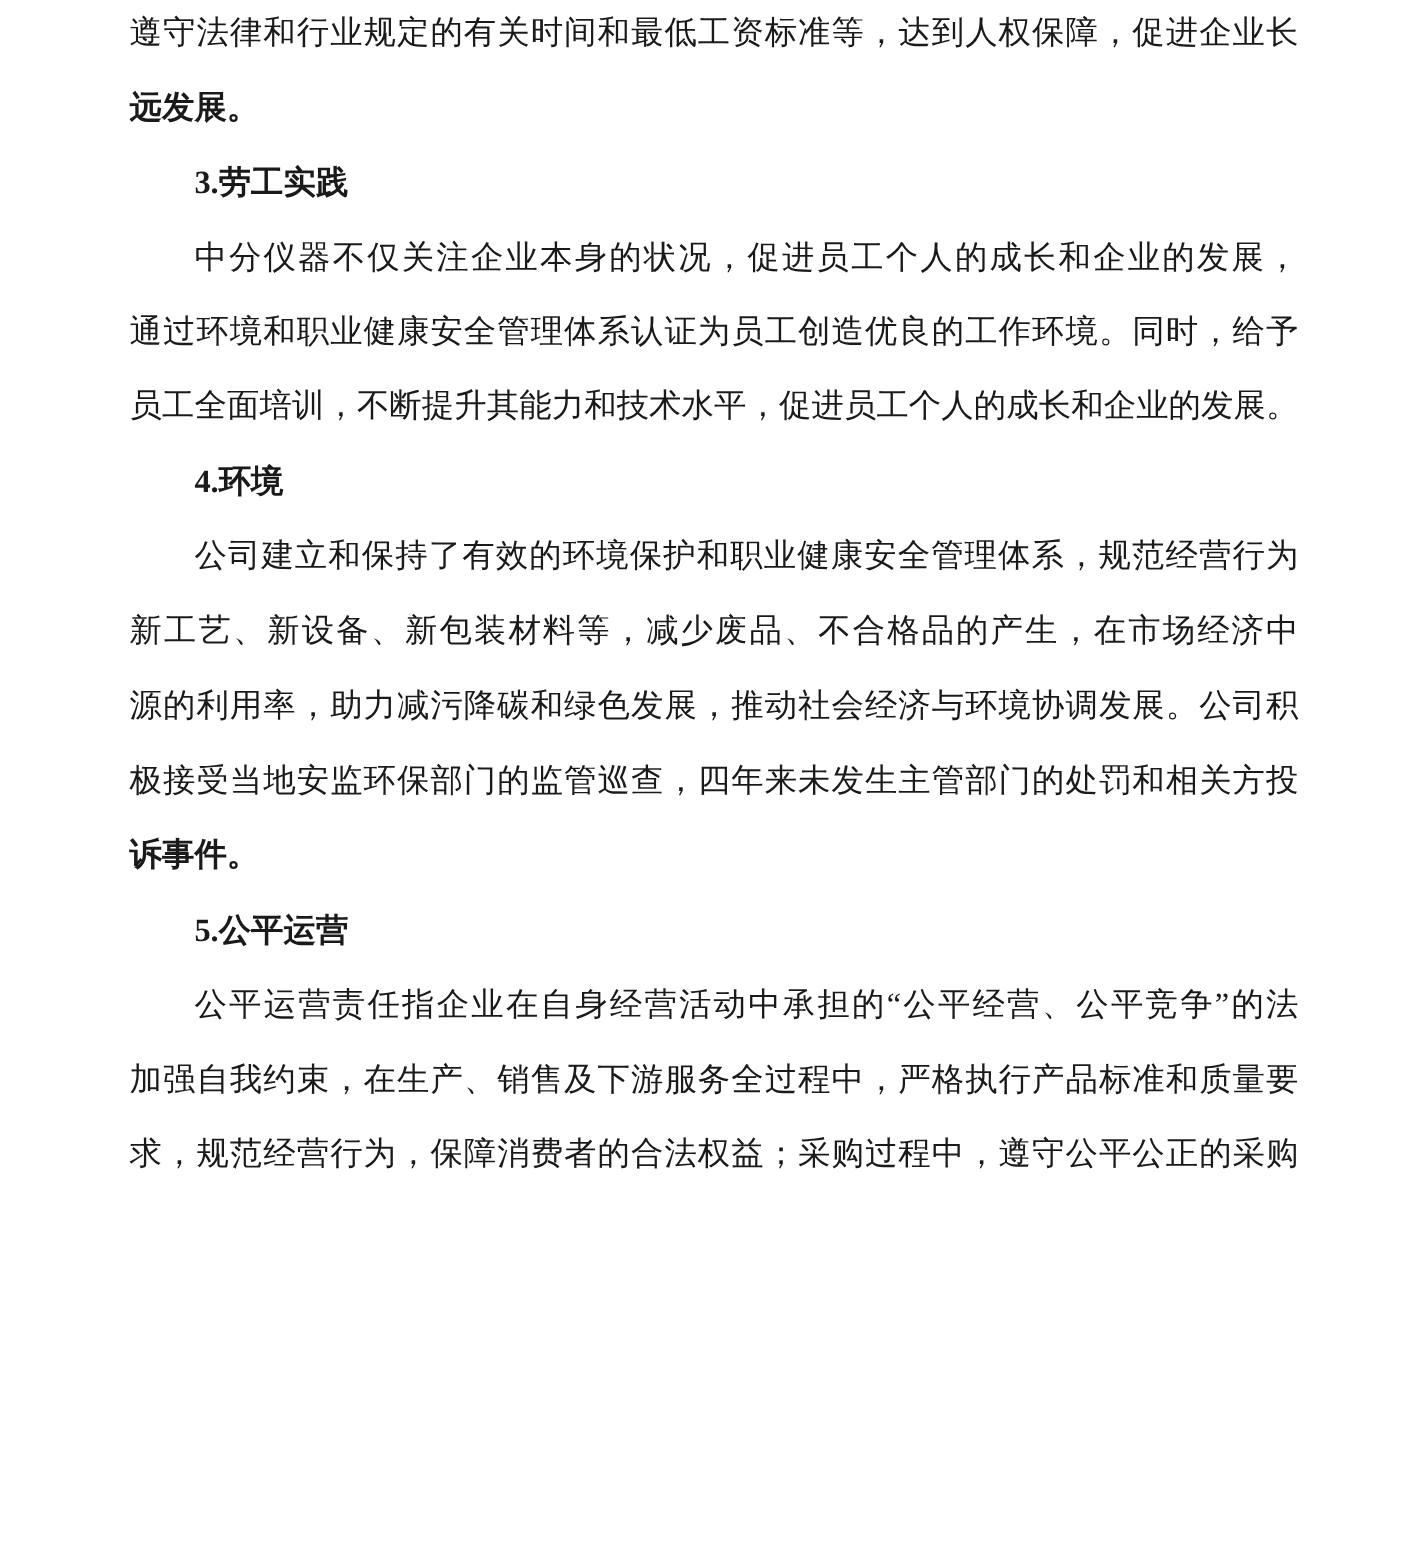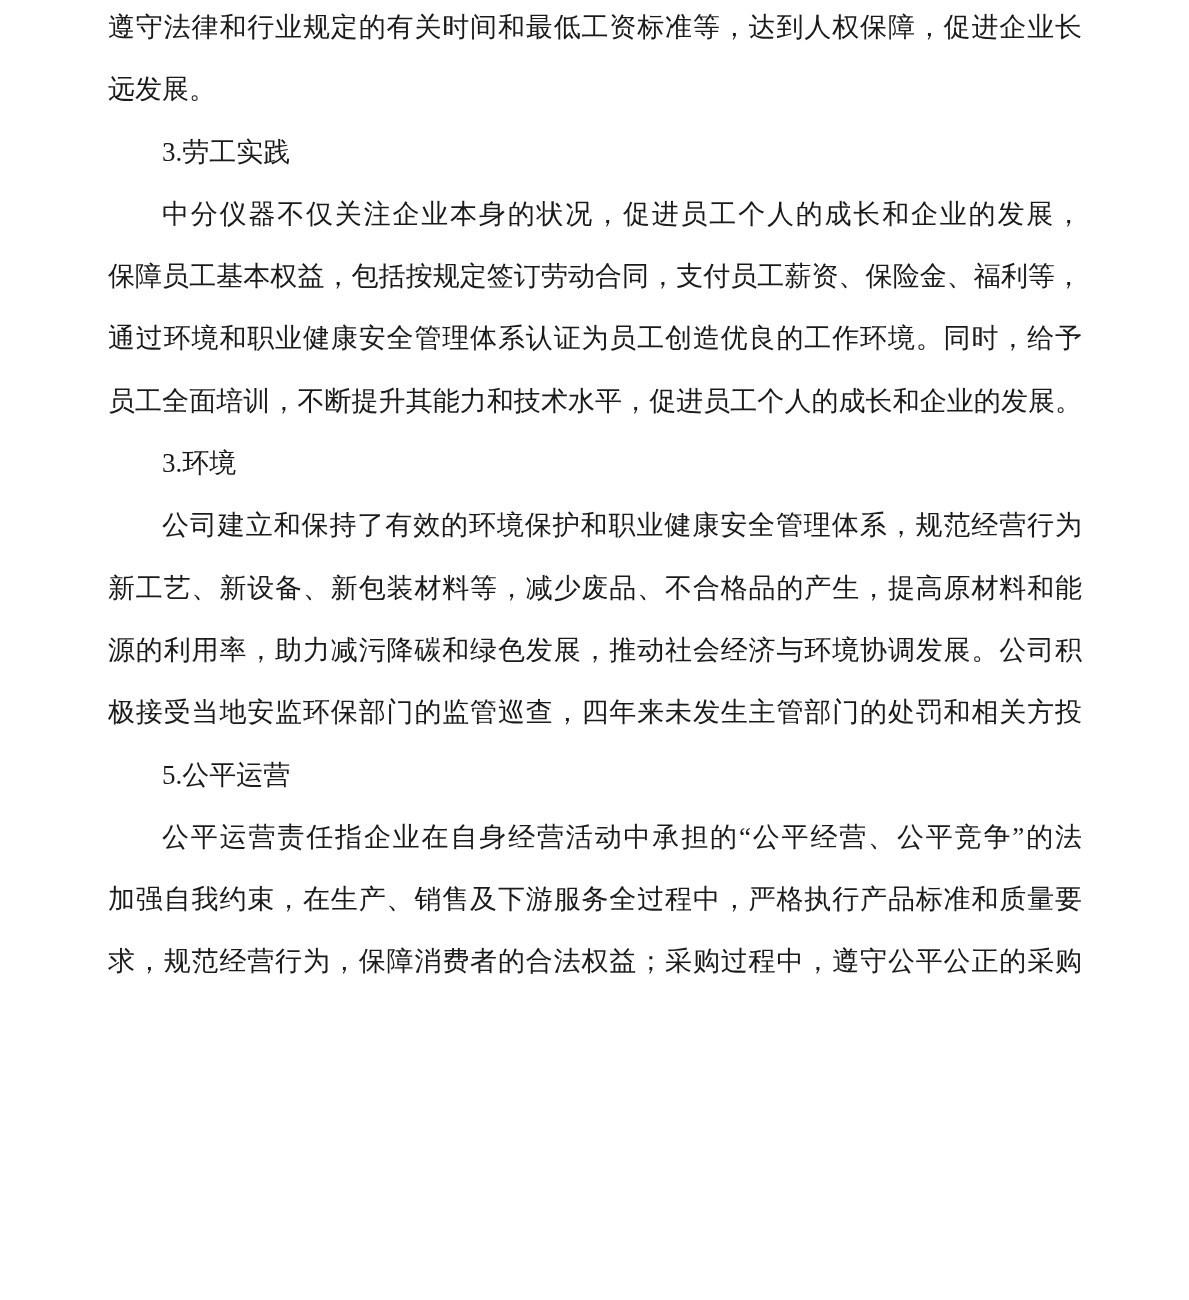--- a/index.html
+++ b/index.html
@@ -25,38 +25,39 @@
     font-weight: 400;
   }
   .line {
     white-space: nowrap;
     text-align: justify;
     text-align-last: justify;
   }
   .line.short {
     text-align: left;
     text-align-last: auto;
+    font-weight: bold;
   }
   .line.indent {
     text-indent: 2em;
   }
 </style>
 </head>
 <body>
 
 <div class="doc">
   <div class="line">遵守法律和行业规定的有关时间和最低工资标准等，达到人权保障，促进企业长</div>
   <div class="line short">远发展。</div>
   <div class="line short indent">3.劳工实践</div>
   <div class="line indent">中分仪器不仅关注企业本身的状况，促进员工个人的成长和企业的发展，</div>
-  <div class="line">保障员工基本权益，包括按规定签订劳动合同，支付员工薪资、保险金、福利等，</div>
   <div class="line">通过环境和职业健康安全管理体系认证为员工创造优良的工作环境。同时，给予</div>
   <div class="line">员工全面培训，不断提升其能力和技术水平，促进员工个人的成长和企业的发展。</div>
-  <div class="line short indent">3.环境</div>
+  <div class="line short indent">4.环境</div>
   <div class="line indent">公司建立和保持了有效的环境保护和职业健康安全管理体系，规范经营行为</div>
-  <div class="line">新工艺、新设备、新包装材料等，减少废品、不合格品的产生，提高原材料和能</div>
+  <div class="line">新工艺、新设备、新包装材料等，减少废品、不合格品的产生，在市场经济中</div>
   <div class="line">源的利用率，助力减污降碳和绿色发展，推动社会经济与环境协调发展。公司积</div>
   <div class="line">极接受当地安监环保部门的监管巡查，四年来未发生主管部门的处罚和相关方投</div>
+  <div class="line short">诉事件。</div>
   <div class="line short indent">5.公平运营</div>
   <div class="line indent">公平运营责任指企业在自身经营活动中承担的“公平经营、公平竞争”的法</div>
   <div class="line">加强自我约束，在生产、销售及下游服务全过程中，严格执行产品标准和质量要</div>
   <div class="line">求，规范经营行为，保障消费者的合法权益；采购过程中，遵守公平公正的采购</div>
 </div>
 
 </body></html>

